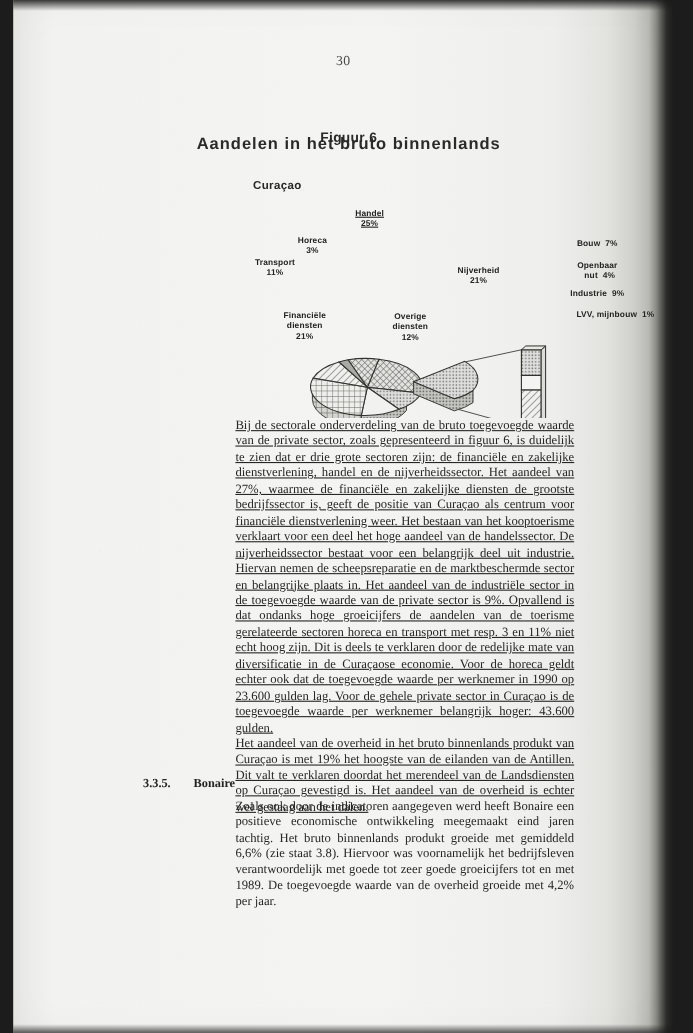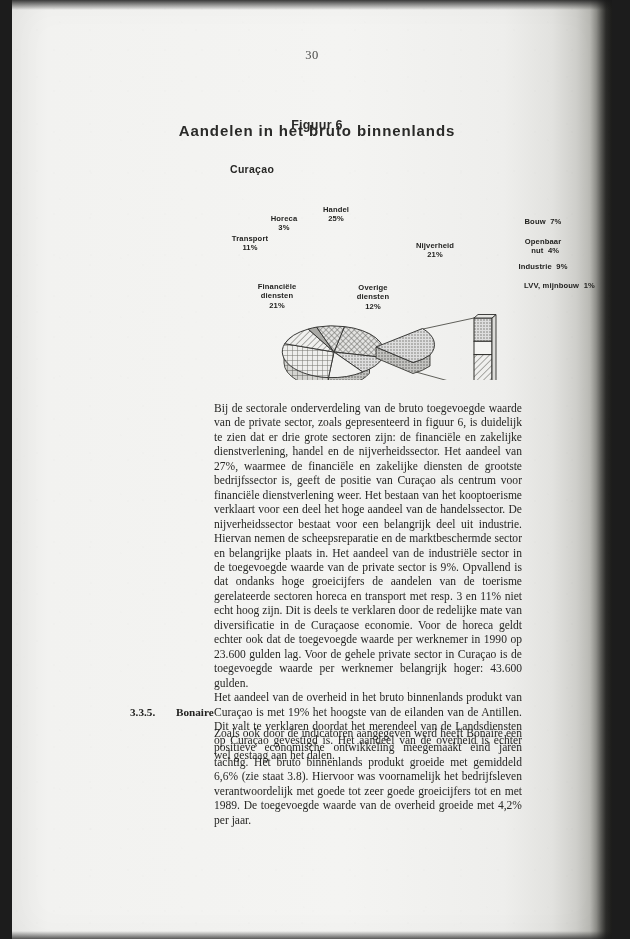--- a/index.html
+++ b/index.html
@@ -114,21 +114,21 @@
     position: absolute;
     left: 202px;
     width: 308px;
     font-family: "Liberation Serif", serif;
     font-size: 11.55px;
     line-height: 14.45px;
     text-align: justify;
     color: #262624;
     hyphens: none;
   }
-  #para-cur { top: 401px; }
+  #para-cur { top: 380px; text-decoration: underline; }
   #para-bon { top: 726px; }
 
   #sec-num {
     position: absolute; left: 118px; top: 706px;
     font-family: "Liberation Serif", serif;
     font-weight: bold; font-size: 11.2px; color: #232321;
   }
   #sec-title {
     position: absolute; left: 164px; top: 706px;
     font-family: "Liberation Serif", serif;
@@ -254,21 +254,21 @@
 
         <rect x="462" y="254.6" width="18" height="30.0" fill="url(#pDiag)" stroke="#2e2e2b" stroke-width="1"></rect>
 
         <rect x="462" y="284.6" width="18" height="3.4" fill="#1f1f1d" stroke="#1f1f1d" stroke-width="1"></rect>
 
         <path d="M 480 218 L 484 214.5 L 484 284.5 L 480 288 Z" fill="#dcdcd9" stroke="#2e2e2b" stroke-width="0.9"></path>
         <path d="M 462 218 L 466 214.5 L 484 214.5 L 480 218 Z" fill="#e8e8e5" stroke="#2e2e2b" stroke-width="0.9"></path>
       </g>
     </svg>
 
-    <div class="lbl c" style="left:294px; top:105px; width:60px;">Handel
+    <div class="lbl c" style="left:294px; top:89px; width:60px;text-decoration:underline;">Handel
 25%</div>
 
     <div class="lbl c" style="left:247px; top:114px; width:50px;">Horeca
 3%</div>
 
     <div class="lbl c" style="left:210px; top:134px; width:56px;">Transport
 11%</div>
 
     <div class="lbl c" style="left:232px; top:182px; width:66px;">Financiële
 diensten

